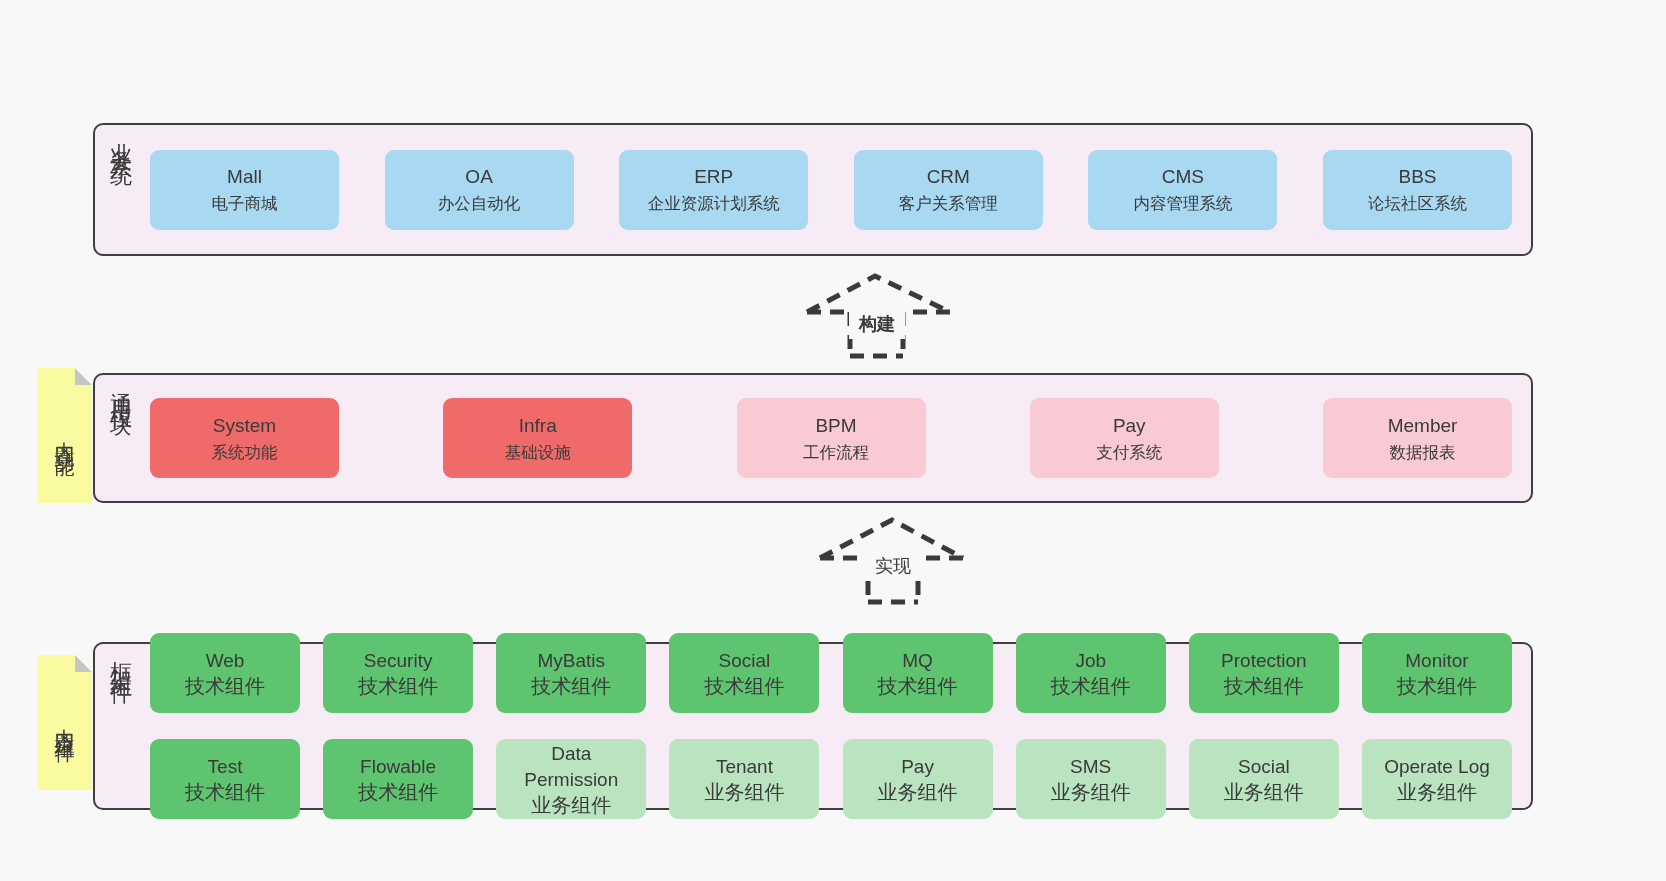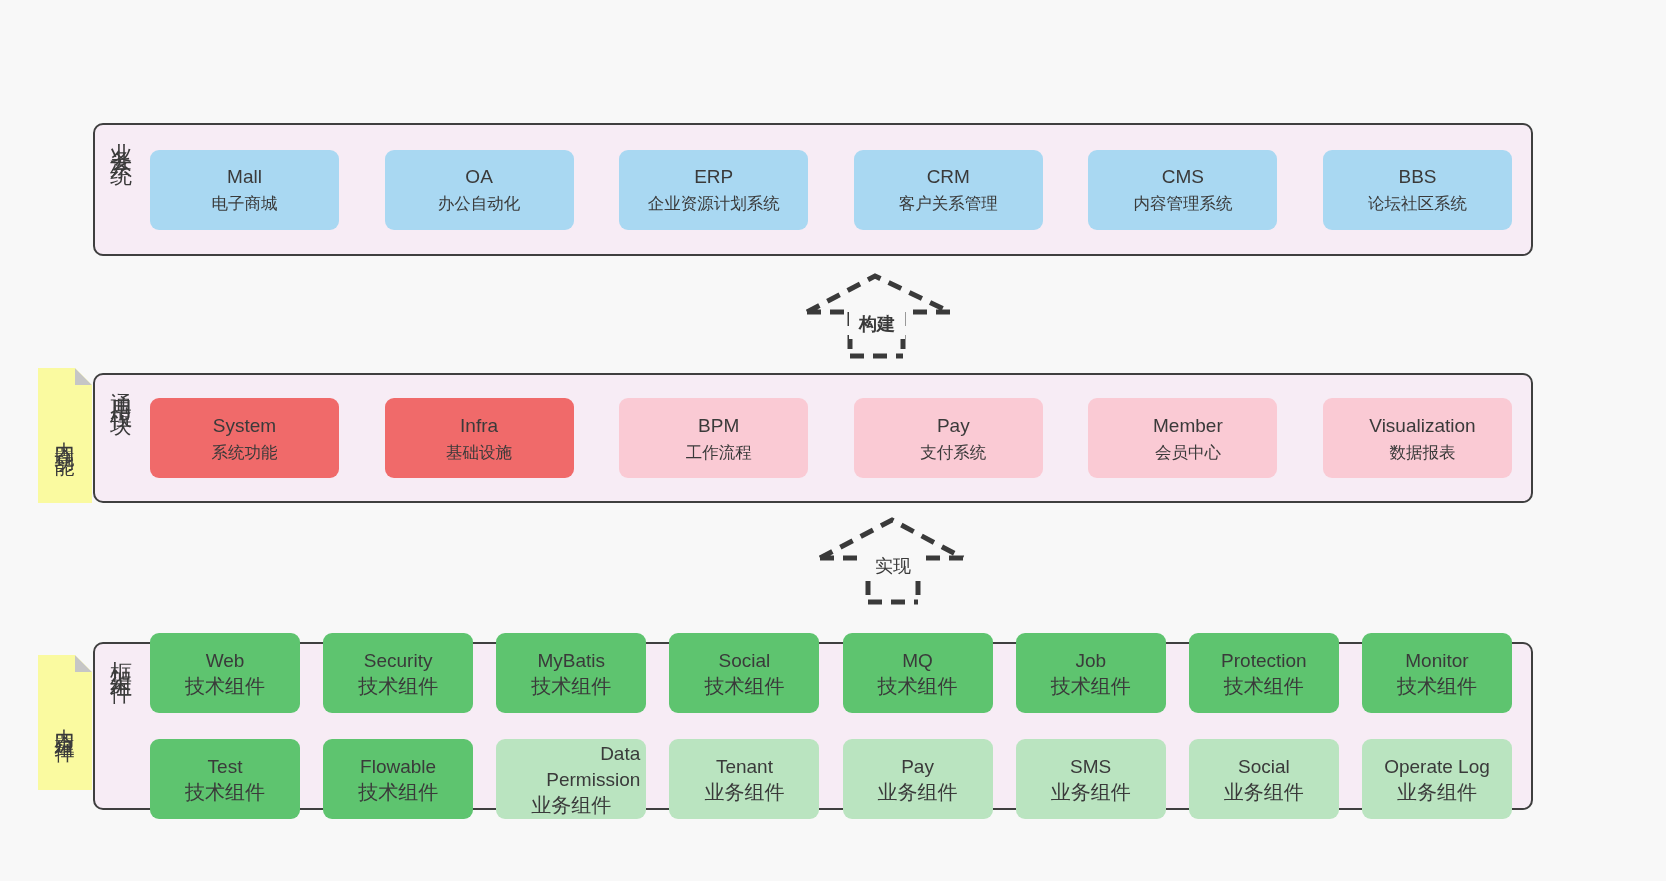--- a/index.html
+++ b/index.html
@@ -22,21 +22,21 @@
            writing-mode:vertical-rl; text-orientation:upright; letter-spacing:7px;
            font-size:22px; color:var(--text); line-height:28px;}
 
   .row{position:absolute; left:55px; right:19px; display:flex; justify-content:space-between; align-items:center;}
   .row-mid{top:50%; transform:translateY(-50%);}
   .fw-rows{position:absolute; left:55px; right:19px; top:50%; transform:translateY(-50%);
            display:flex; flex-direction:column; gap:26px;}
   .fw-row{display:flex; justify-content:space-between;}
 
   .box{border-radius:9px; display:flex; flex-direction:column; justify-content:center;
-       align-items:center; text-align:right; padding:4px 6px;}
+       align-items:center; text-align:center; padding:4px 6px;}
   .box-lg{width:189px; height:80px;}
   .box-sm{width:150px; height:80px;}
   .box .en{font-size:19px; line-height:27px;}
   .box .cn{font-size:16.5px; line-height:26px;}
   .box-sm .en{font-size:19px; line-height:26px;}
   .box-sm .cn{font-size:20px; line-height:25px;}
   .box-blue{background:var(--blue);}
   .box-red{background:var(--red);}
   .box-pink{background:var(--pink);padding-left:16px;}
   .box-gdark{background:var(--green-dark);}
@@ -117,24 +117,20 @@
       <div class="box box-lg box-pink">
         <span class="en">BPM</span>
         <span class="cn">工作流程</span>
       </div>
       <div class="box box-lg box-pink">
         <span class="en">Pay</span>
         <span class="cn">支付系统</span>
       </div>
       <div class="box box-lg box-pink">
         <span class="en">Member</span>
-        <span class="cn">会员中心</span>
-      </div>
-      <div class="box box-lg box-pink">
-        <span class="en">Visualization</span>
         <span class="cn">数据报表</span>
       </div>
     </div>
   </section>
 
   <svg class="arrow" style="left:805px; top:500px;" width="180" height="106" viewBox="0 0 180 106">
     <path d="M15 58 L87 20 L158 58 M15 58 H63 M158 58 H113 M63 58 V102 M113 58 V102 M63 102 H113"></path>
   </svg>
   <div class="arrow-label lbl-impl">实现</div>
 

